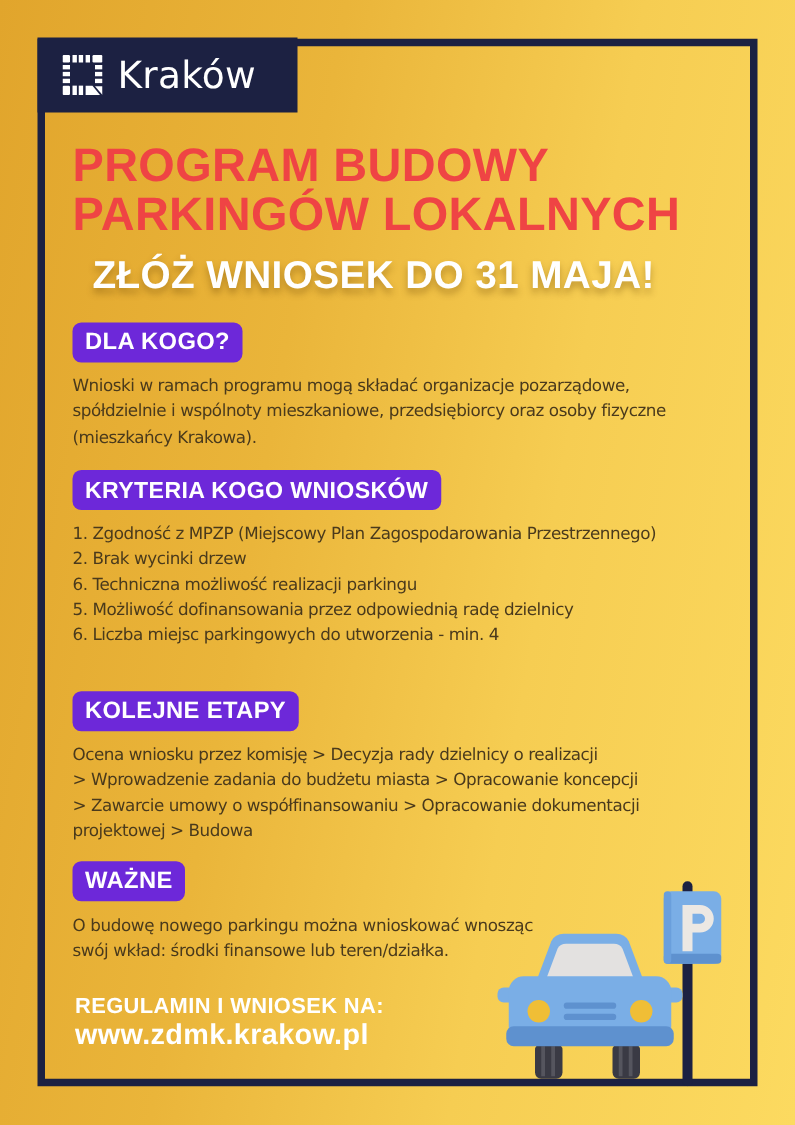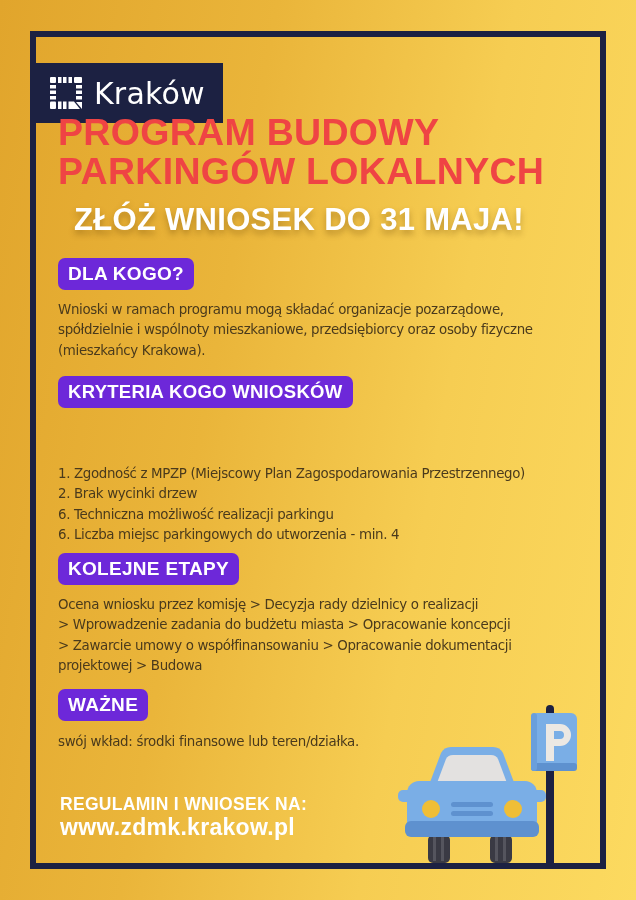--- a/index.html
+++ b/index.html
@@ -11,25 +11,24 @@
   }
   .frame {
     position: absolute;
     left: 30px; top: 31px;
     width: 576px; height: 838px;
     border: 6px solid #1c2142;
   }
   .logo-box {
     position: absolute;
     left: 30px; top: 30px;
-    width: 193px; height: 60px;
+    width: 208px; height: 60px;
     background: #1c2142;
     display: flex; align-items: center;
     padding-left: 20px;
-    margin-top: 33px;
   }
   .logo-icon { width: 32px; height: 32px; margin-right: 12px; }
   .logo-text {
     color: #ffffff;
     font-family: "DejaVu Sans", sans-serif;
     font-size: 30px;
     font-weight: 500;
     letter-spacing: 0.2px;
   }
   .title {
@@ -133,37 +132,39 @@
 <div class="subtitle">ZŁÓŻ WNIOSEK DO 31 MAJA!</div>
 
 <div class="pill" style="top:258px;">DLA KOGO?</div>
 <div class="body-text" style="top:300px;">
   <div>Wnioski w ramach programu mogą składać organizacje pozarządowe,</div>
   <div>spółdzielnie i wspólnoty mieszkaniowe, przedsiębiorcy oraz osoby fizyczne</div>
   <div>(mieszkańcy Krakowa).</div>
 </div>
 
 <div class="pill" style="top:376px; font-size:18.5px;">KRYTERIA KOGO WNIOSKÓW</div>
-<div class="body-text" style="top:418px;margin-top:46px;">
+<div class="body-text" style="top:418px;">
   <div>1. Zgodność z MPZP (Miejscowy Plan Zagospodarowania Przestrzennego)</div>
   <div>2. Brak wycinki drzew</div>
   <div>6. Techniczna możliwość realizacji parkingu</div>
+  <div>5. Możliwość dofinansowania przez odpowiednią radę dzielnicy</div>
   <div>6. Liczba miejsc parkingowych do utworzenia - min. 4</div>
 </div>
 
 <div class="pill" style="top:553px;">KOLEJNE ETAPY</div>
 <div class="body-text" style="top:595px;">
   <div>Ocena wniosku przez komisję &gt; Decyzja rady dzielnicy o realizacji</div>
   <div>&gt; Wprowadzenie zadania do budżetu miasta &gt; Opracowanie koncepcji</div>
   <div>&gt; Zawarcie umowy o współfinansowaniu &gt; Opracowanie dokumentacji</div>
   <div>projektowej &gt; Budowa</div>
 </div>
 
 <div class="pill" style="top:689px;">WAŻNE</div>
 <div class="body-text" style="top:732px; letter-spacing:-0.3px;">
+  <div>O budowę nowego parkingu można wnioskować wnosząc</div>
   <div>swój wkład: środki finansowe lub teren/działka.</div>
 </div>
 
 <div class="cta-label">REGULAMIN I WNIOSEK NA:</div>
 <div class="cta-url">www.zdmk.krakow.pl</div>
 
 <svg class="illustration" viewBox="0 0 211 174">
 
   <g>
     <rect x="151" y="10" width="8" height="164" rx="4" fill="#1c2142"></rect>

